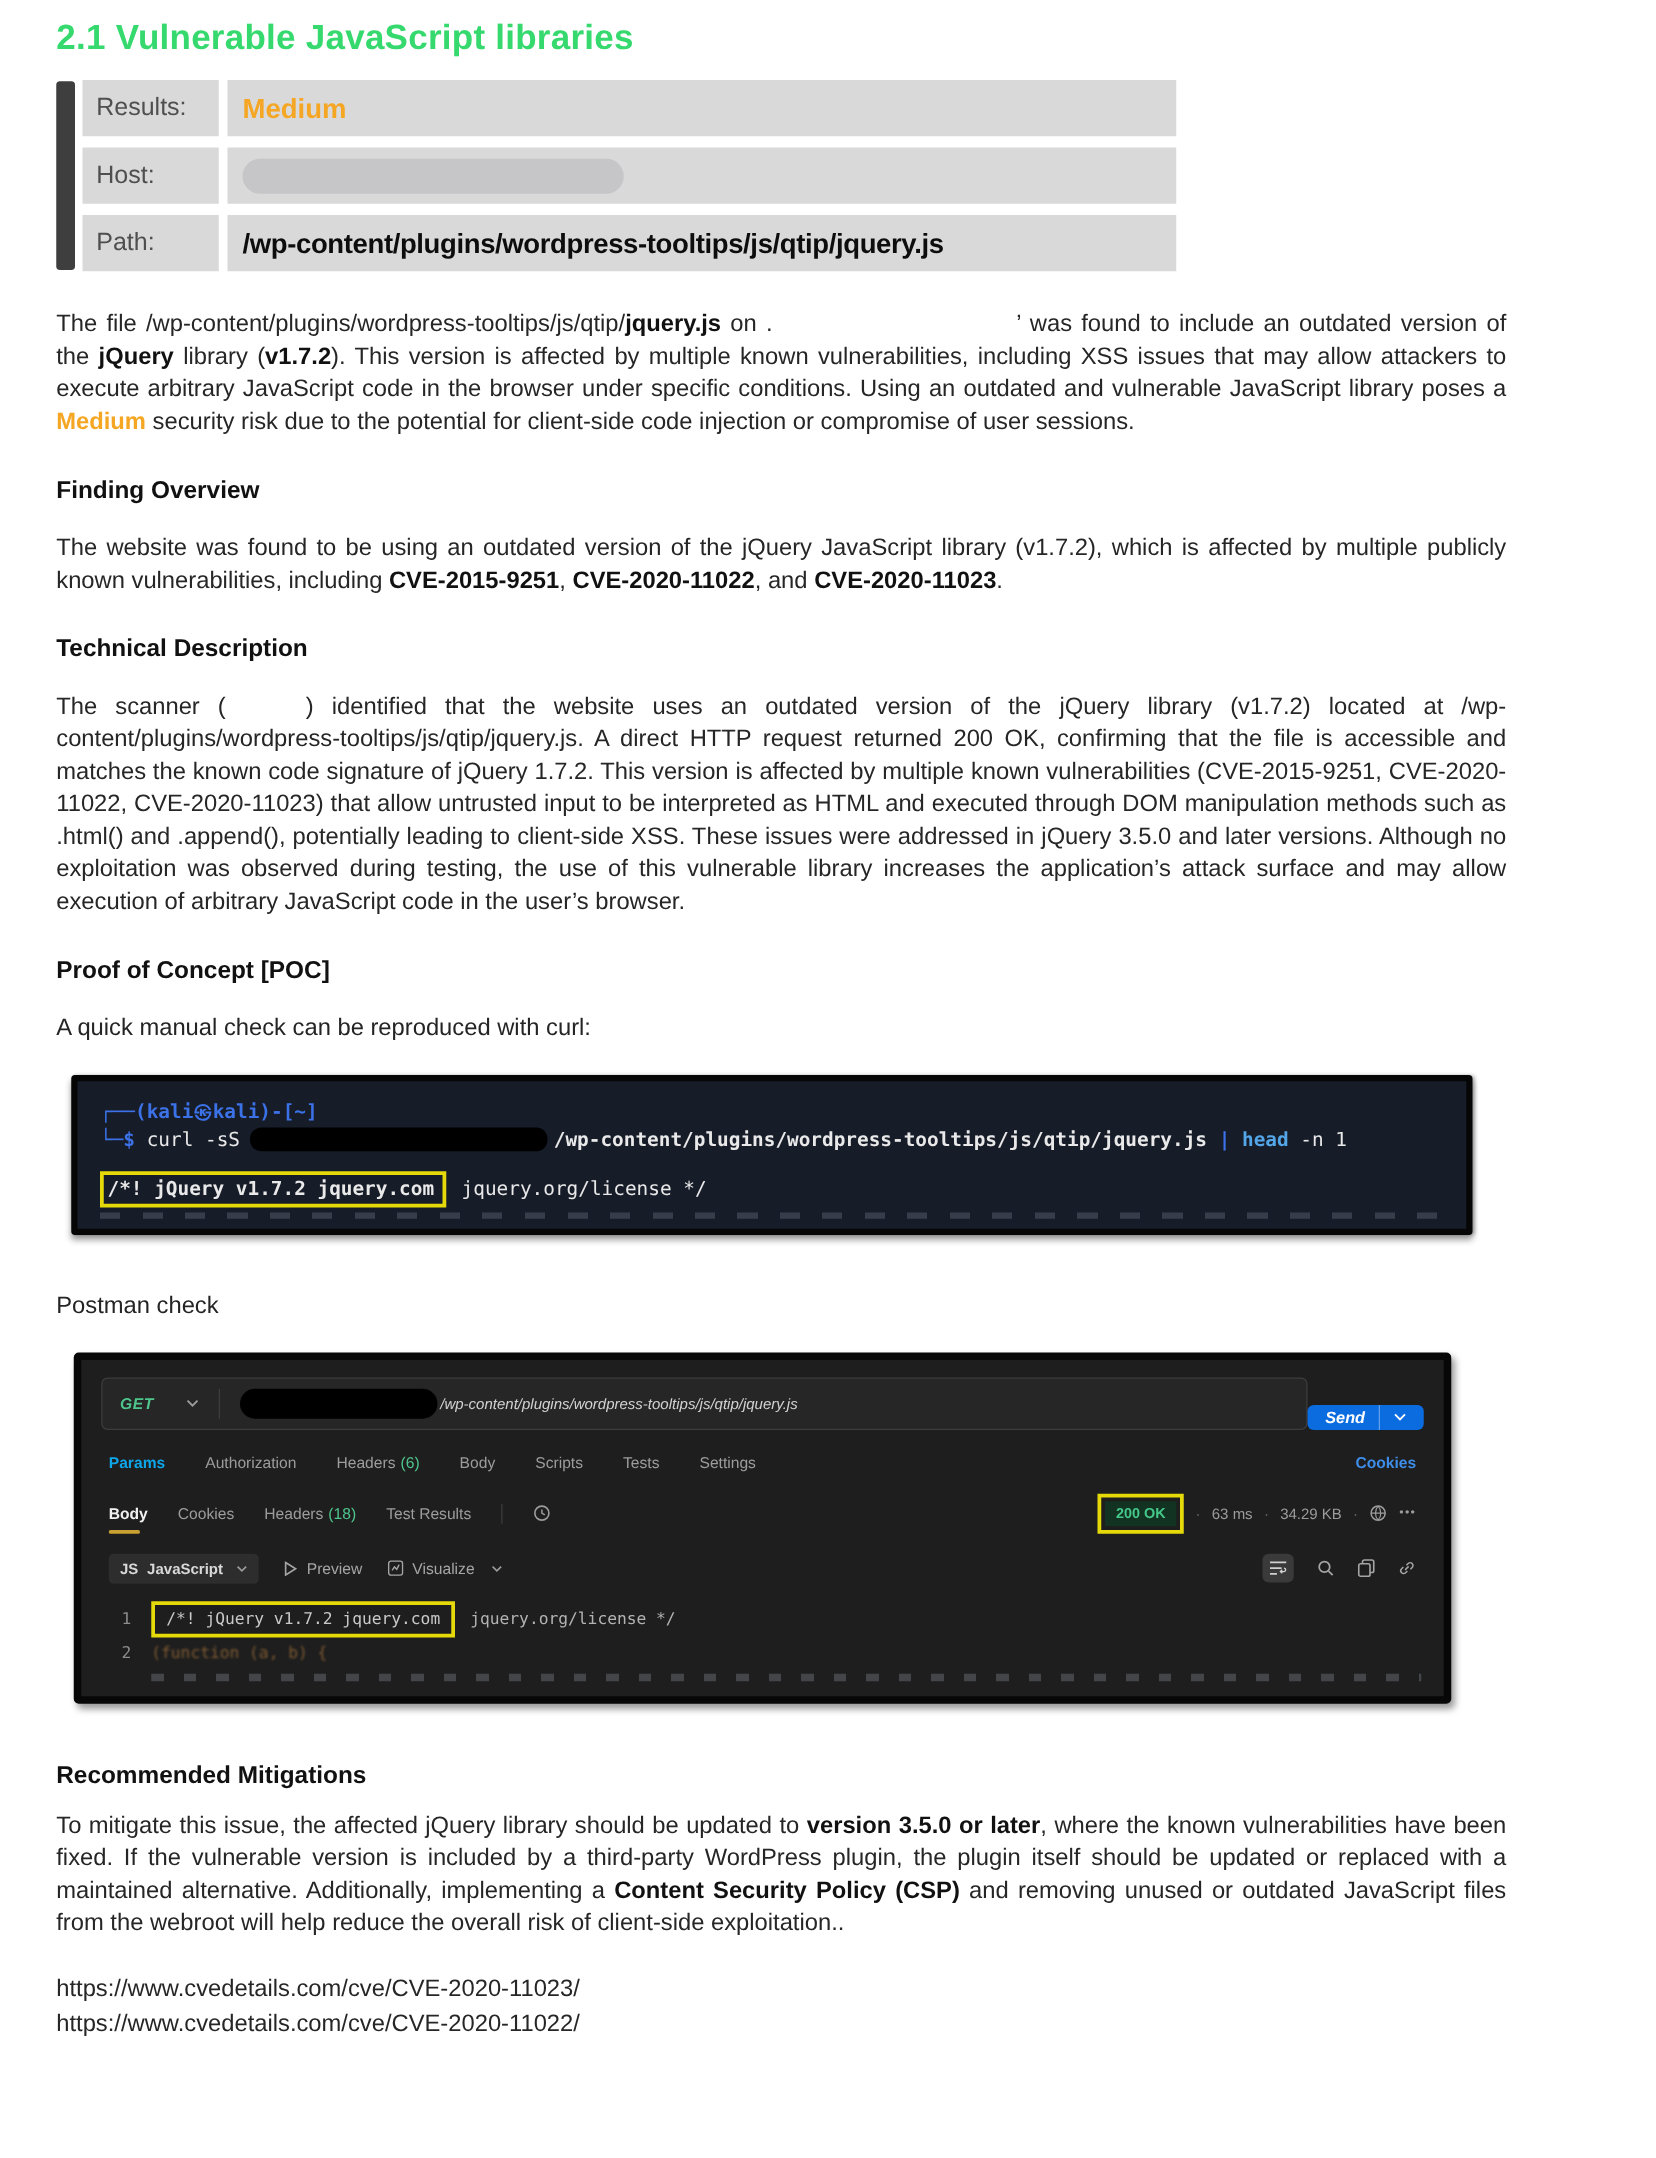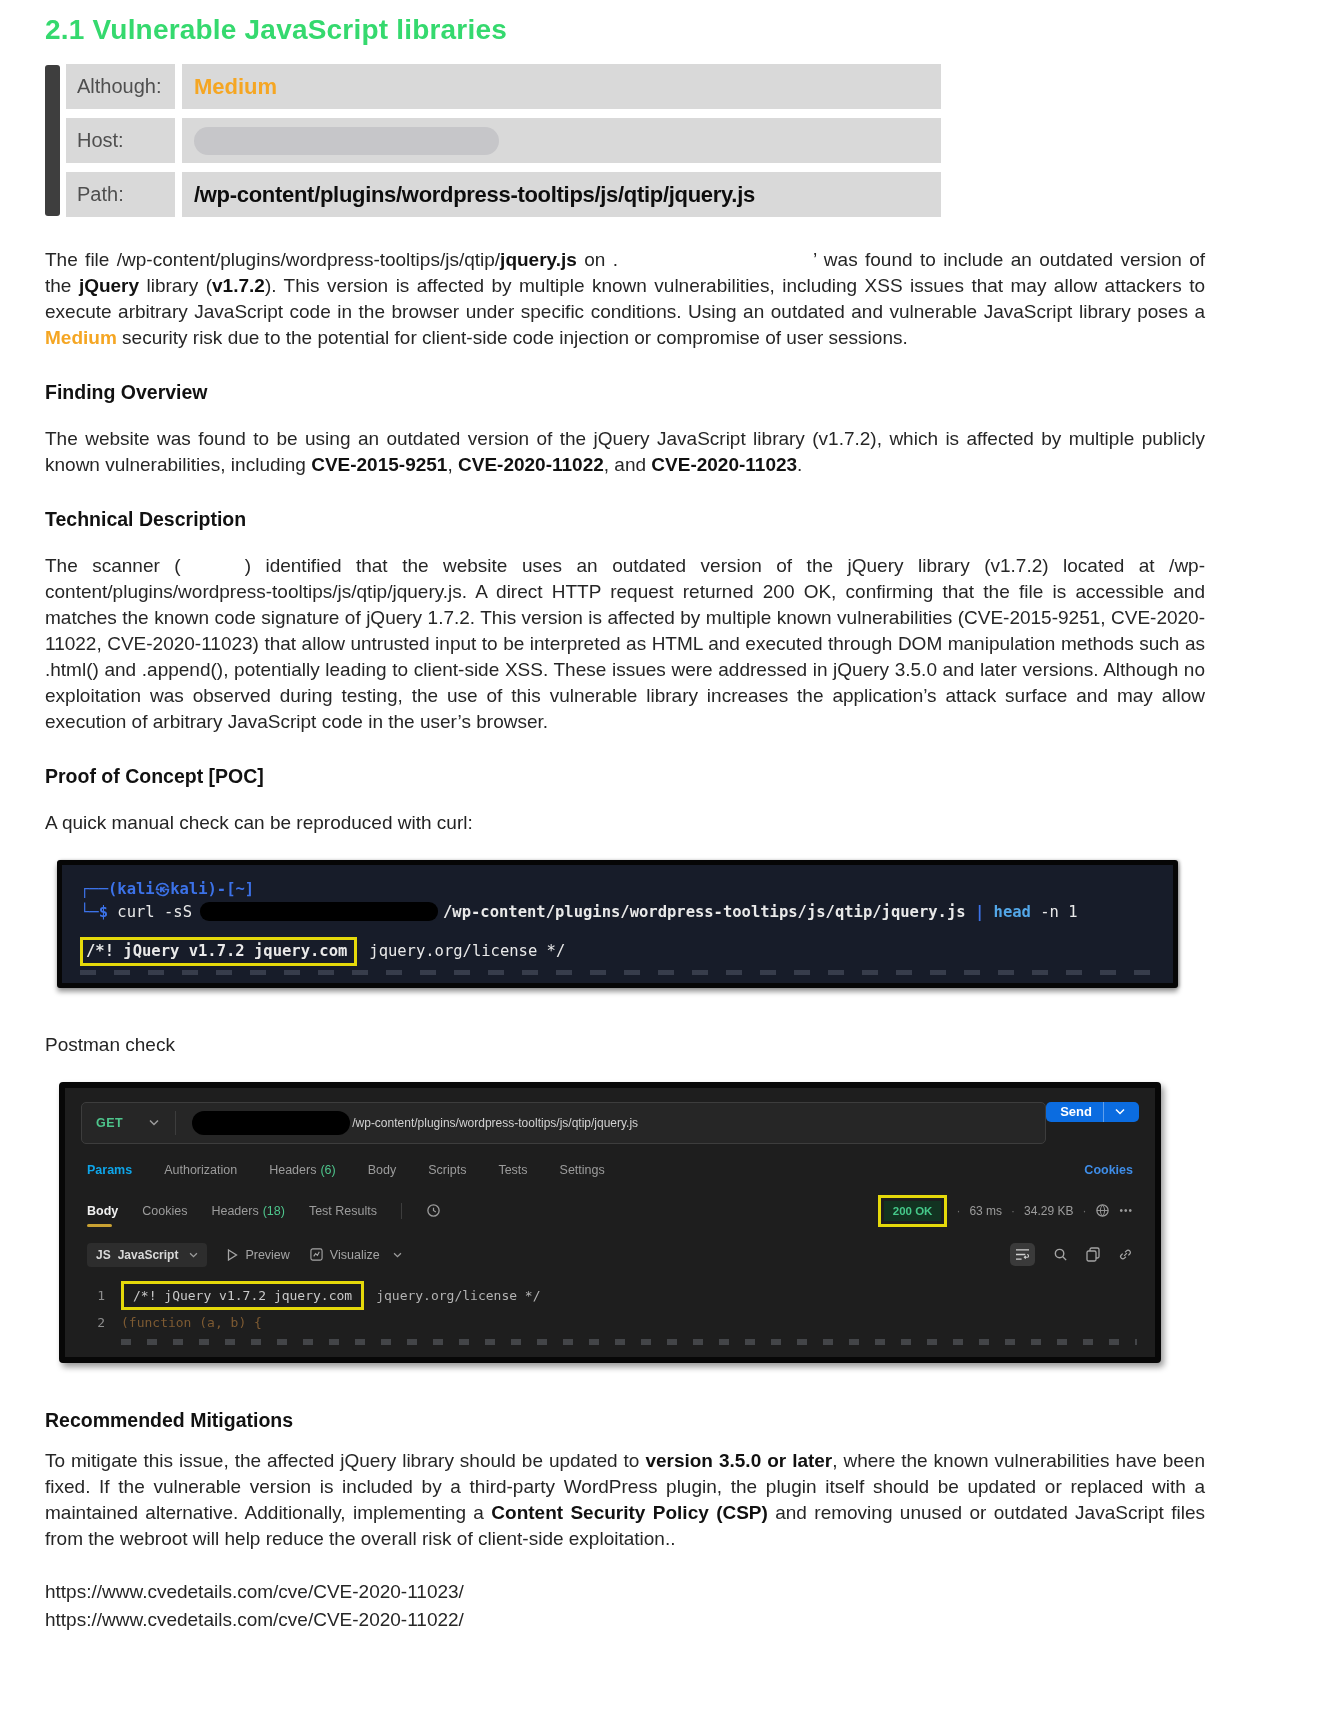--- a/index.html
+++ b/index.html
@@ -41,21 +41,21 @@
   .t-bold{font-weight:bold;}
   .t-out{margin-top:17px;}
   .t-hl{border:3px solid #e5d90a;padding:2px 7px 3px 3px;font-weight:bold;}
   .t-rest{margin-left:12px;}
   .t-residue{margin:7px 0 2px;height:5px;opacity:.32;
     background:repeating-linear-gradient(90deg,#7b8294 0 16px,transparent 16px 34px);}
 
   
   .postman{width:1058px;margin:4px 0 46px 14px;background:#1e1e1e;border:6px solid #070707;border-radius:4px;
     box-shadow:3px 4px 6px rgba(0,0,0,.4);padding:14px 16px 8px;color:#9c9c9c;font-size:12.5px;}
-  .pm-reqbar{display:flex;align-items:flex-start;}
+  .pm-reqbar{display:flex;align-items:flex-end;font-style:italic;}
   .pm-urlbox{flex:1;display:flex;align-items:center;background:#262626;border:1px solid #3d3d3d;border-radius:5px;height:40px;padding:0 14px;}
   .pm-method{color:#4ec58c;font-weight:bold;letter-spacing:.5px;font-size:12.5px;}
   .chev{margin-left:26px;display:inline-flex;}
   .pm-vdiv{width:1px;align-self:stretch;margin:8px 16px;background:#3d3d3d;}
   .pm-redact{width:158px;height:24px;background:#000;border-radius:12px;margin-right:2px;}
   .pm-urltext{color:#d2d2d2;font-size:12px;white-space:nowrap;}
   .pm-send{background:#0b6ce0;border-radius:5px;color:#fff;display:flex;align-items:center;padding:0 14px;font-weight:bold;font-size:13px;}
   .pm-send .sdiv{width:1px;height:20px;background:rgba(255,255,255,.35);margin:0 11px;}
   .pm-tabs{display:flex;align-items:center;gap:32px;margin:19px 6px 0;}
   .pm-tab{color:#9c9c9c;}
@@ -95,21 +95,21 @@
 </head>
 <body>
 
 <div class="page">
 
   <h1 class="title">2.1 Vulnerable JavaScript libraries</h1>
 
   <div class="finding-table">
     <div class="table-bar"></div>
     <div class="frow">
-      <div class="fcell flabel">Although:</div>
+      <div class="fcell flabel">Results:</div>
       <div class="fcell fvalue">
           <span class="sev-val">Medium</span>
         </div>
     </div>
     <div class="frow">
       <div class="fcell flabel">Host:</div>
       <div class="fcell fvalue">
           <span class="host-blob"></span>
         </div>
     </div>

